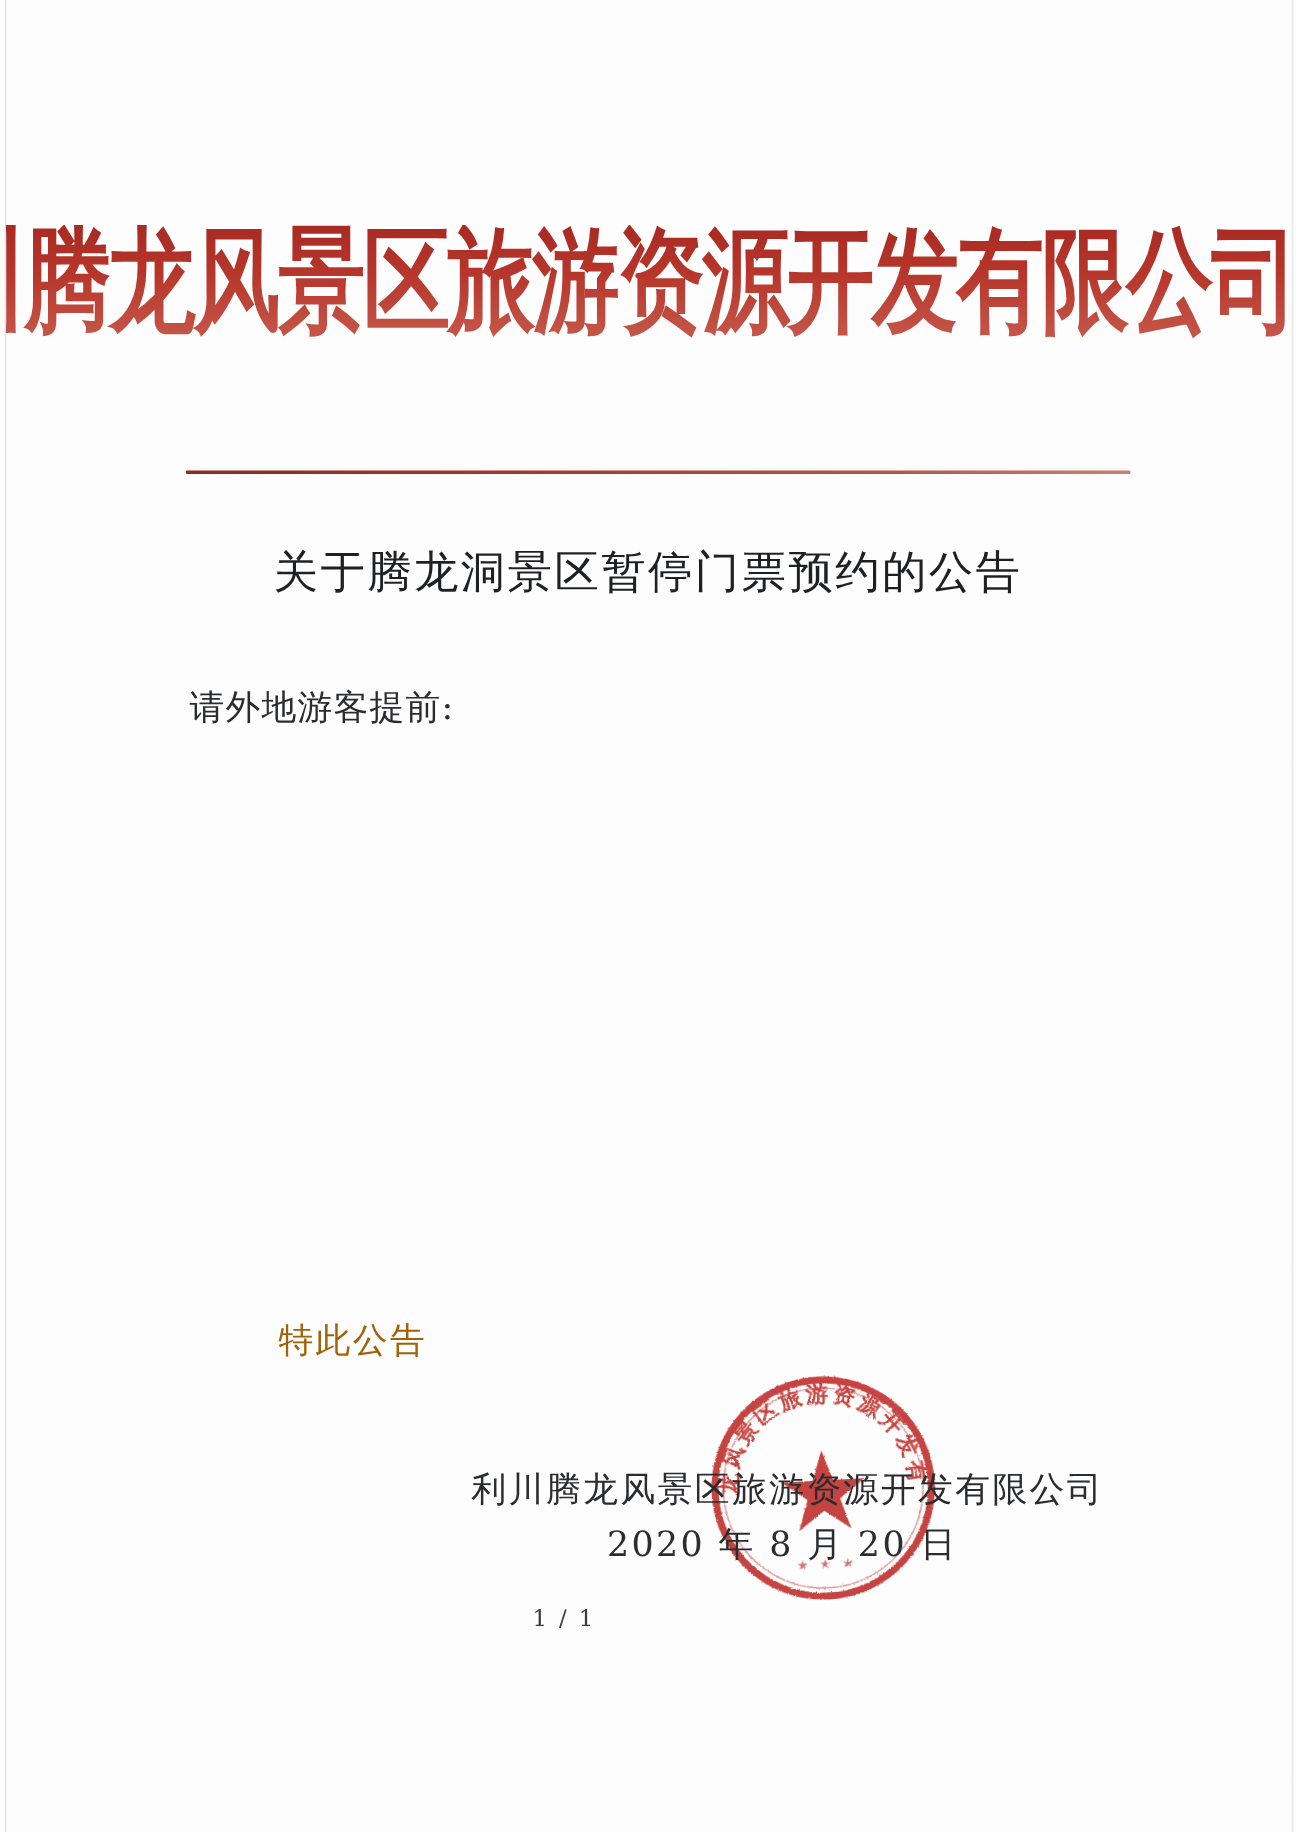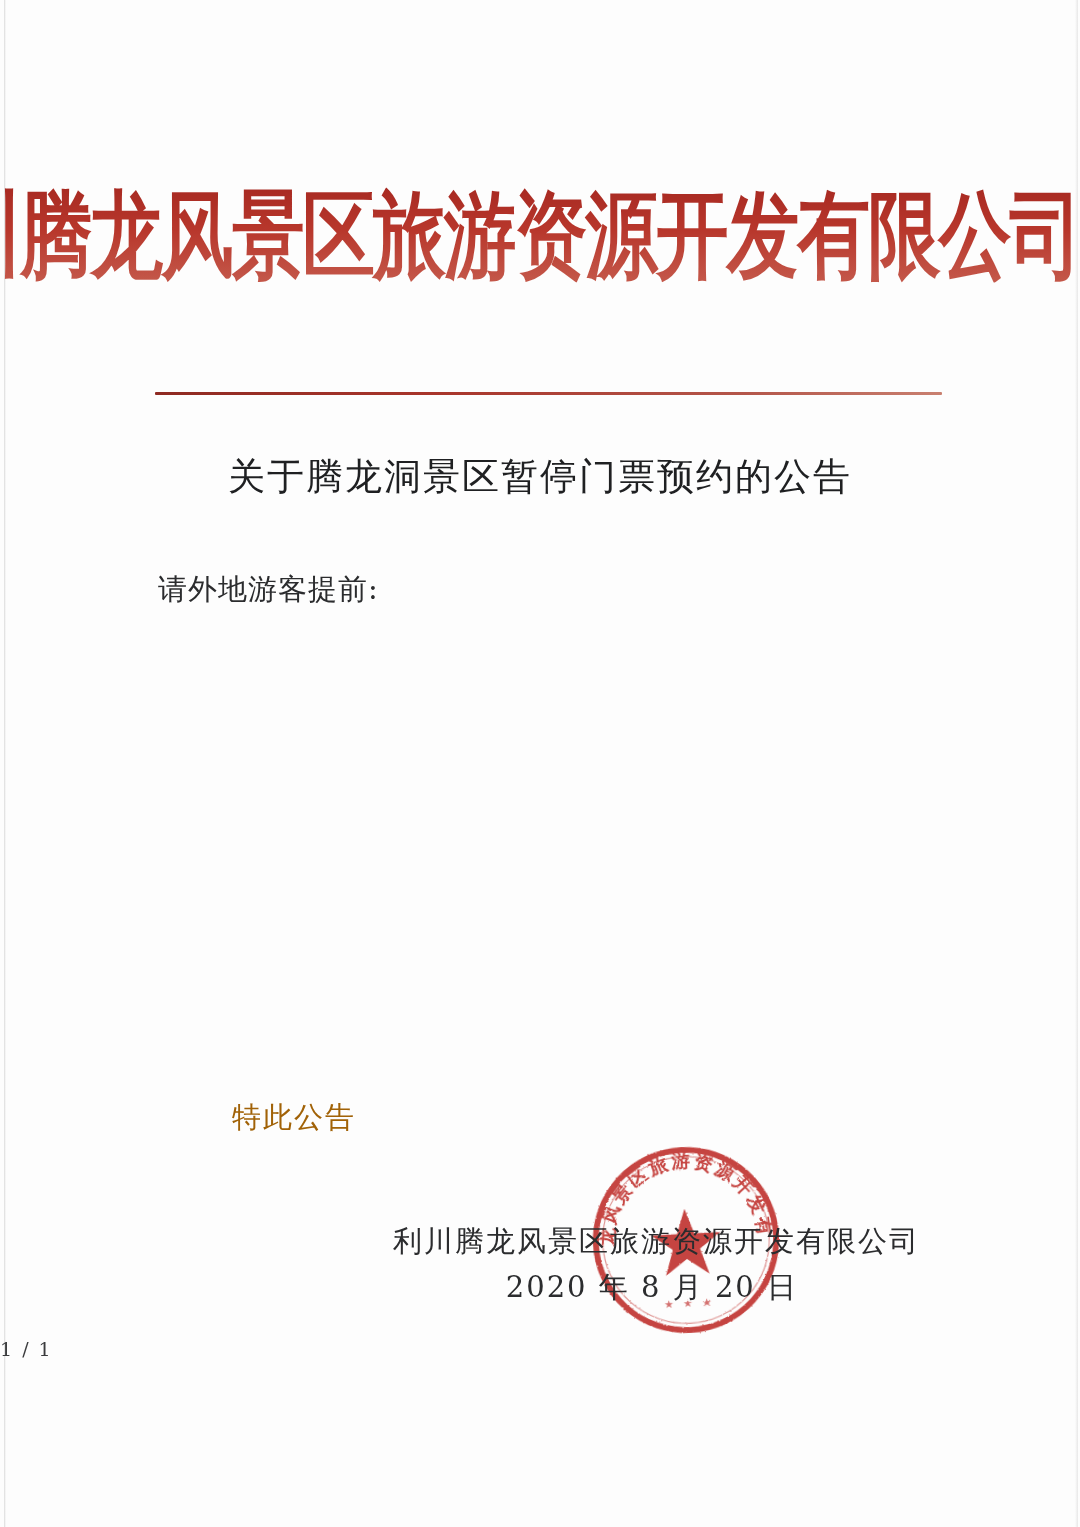--- a/index.html
+++ b/index.html
@@ -154,21 +154,21 @@
     mix-blend-mode: multiply;
     transform: rotate(-3deg);
   }
 
   
   .footer {
     position: absolute;
     left: 0;
     top: 1338px;
     width: 940px;
-    text-align: left;
+    text-align: center;
     font-family: "DejaVu Serif", "Liberation Serif", serif;
     font-size: 19px;
     color: #3a3b3d;
     letter-spacing: 2px;
   }
 </style>
 </head>
 <body>
 
 <div class="page">

